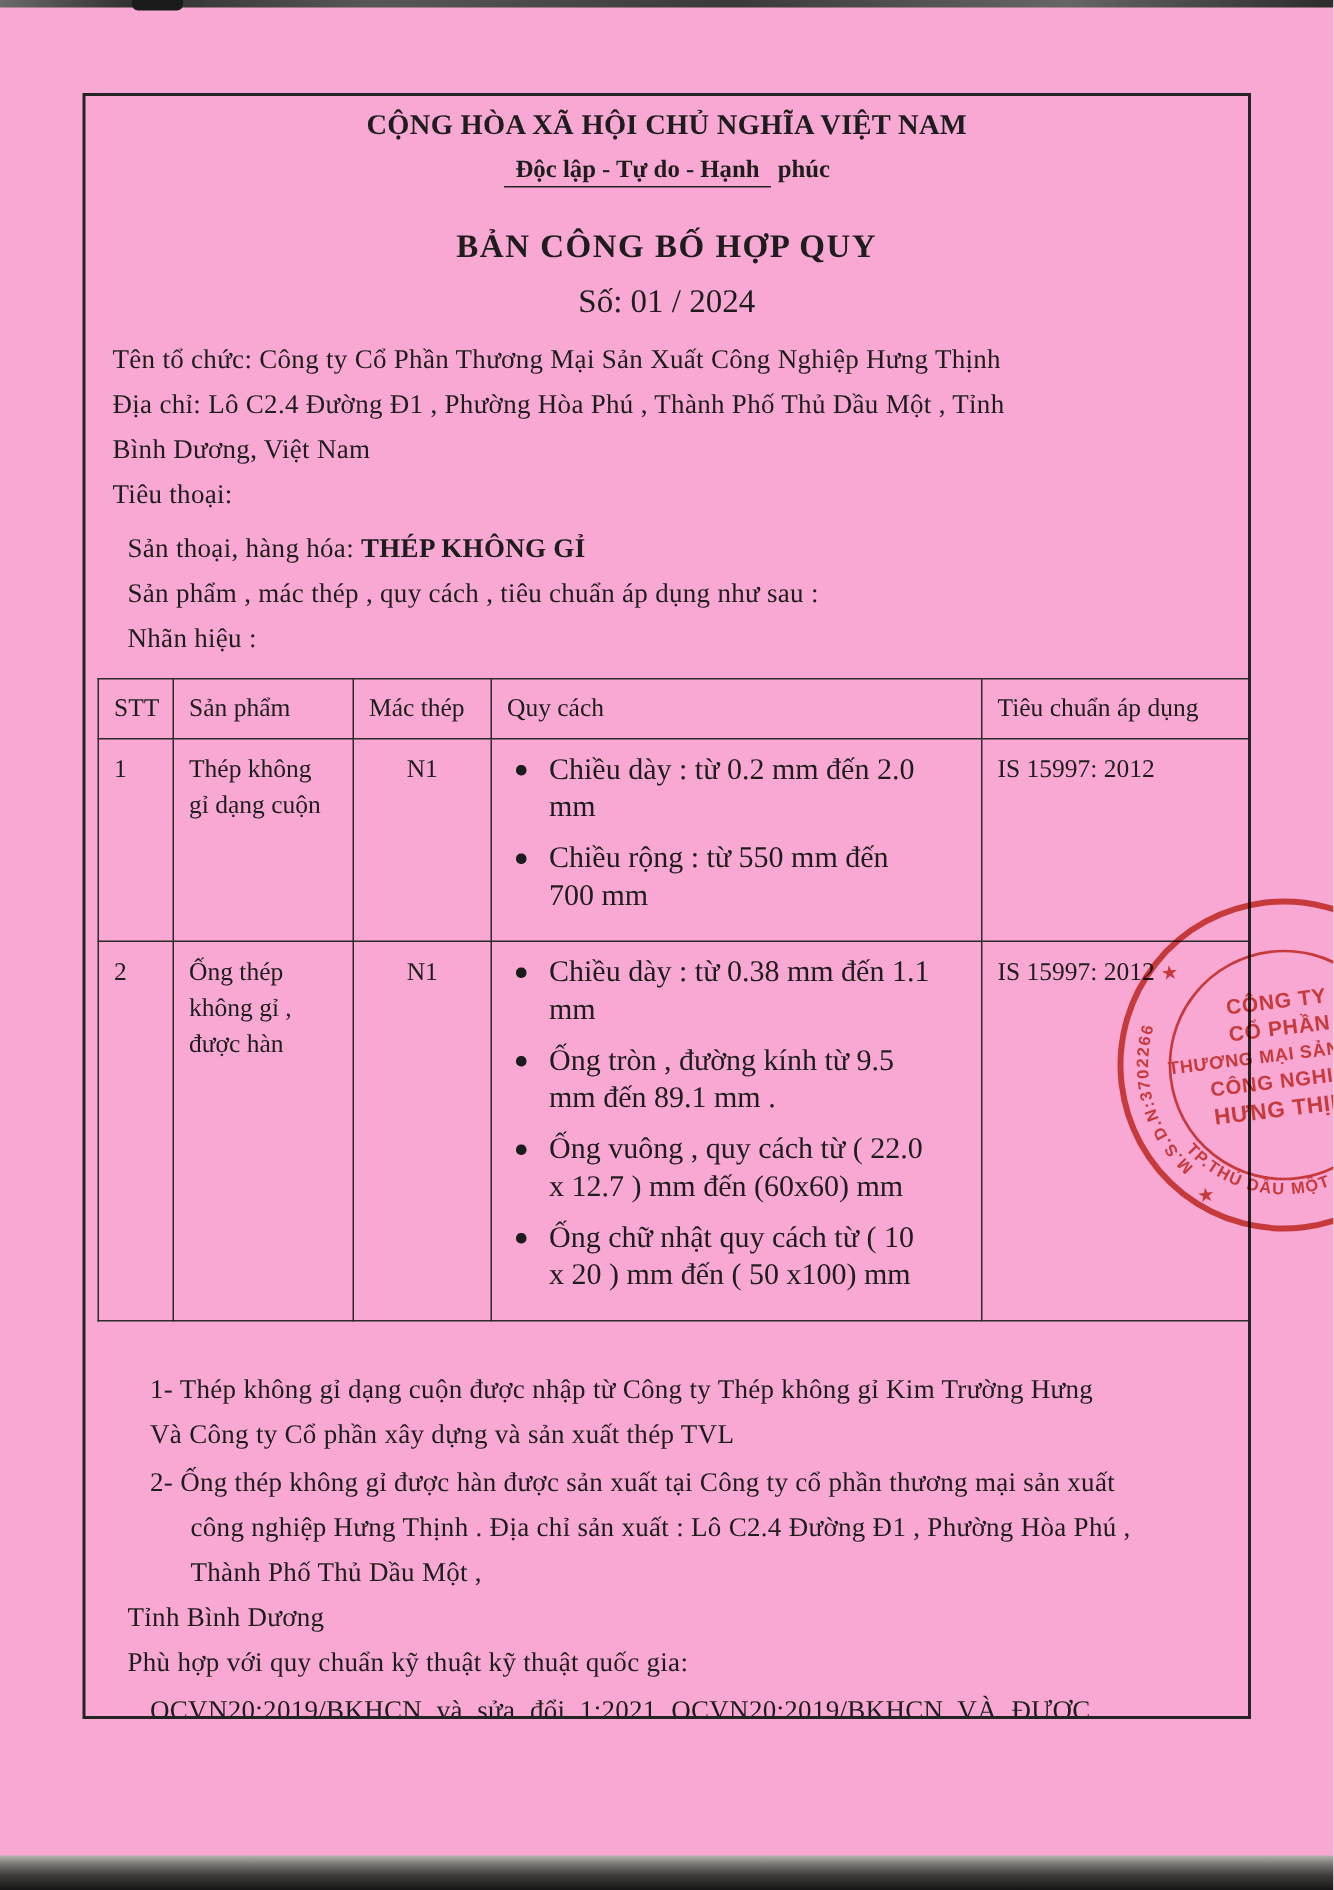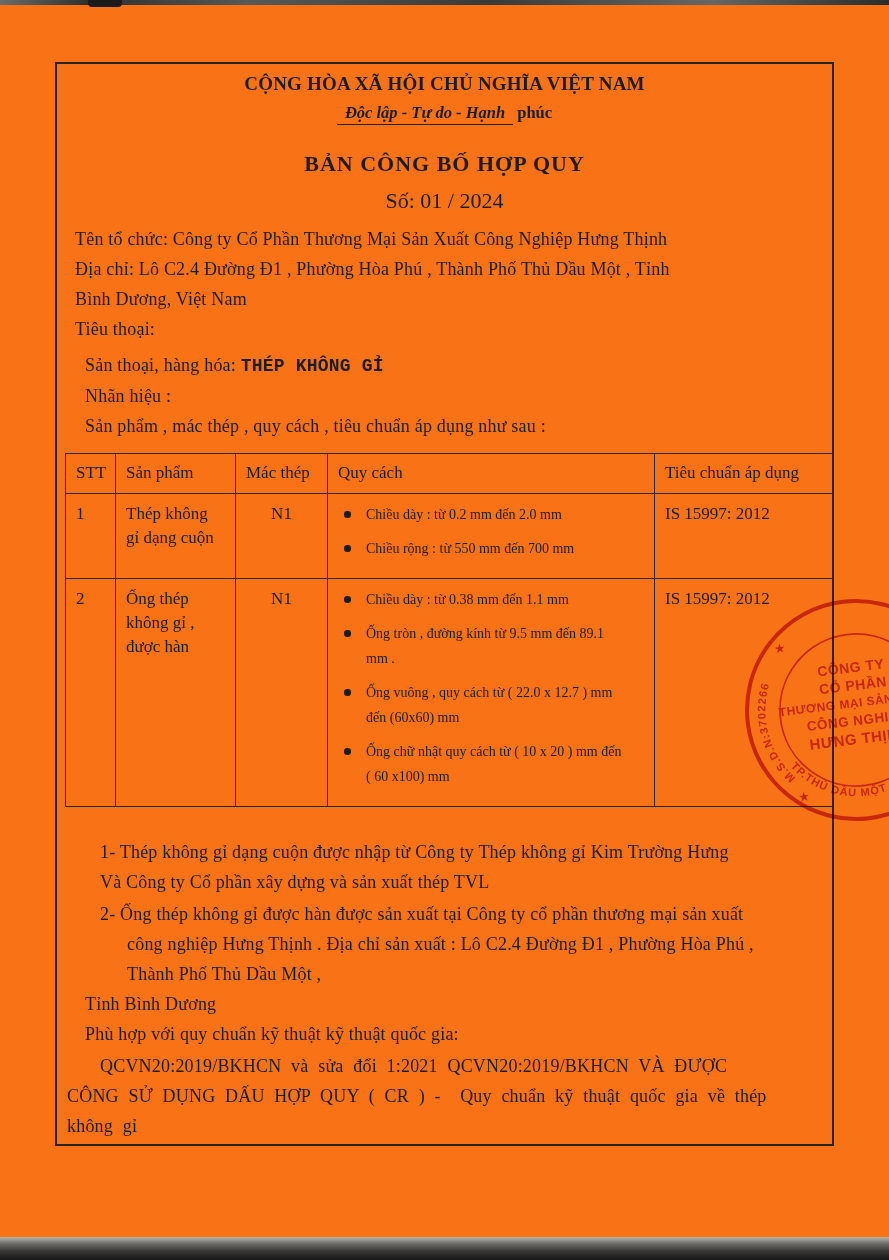--- a/index.html
+++ b/index.html
@@ -1,67 +1,67 @@
 <!DOCTYPE html>
 <html><head>
 <meta charset="utf-8">
 <style>
   html,body{margin:0;padding:0;background:#e8e8e6;}
   .page{
     position:relative;
     width:889px;height:1260px;
-    background:#f97316;
+    background:#f9a8d4;
     overflow:hidden;
     font-family:"Liberation Serif", serif;
     color:#1d1d1d;
   }
   
   .scan-top{position:absolute;top:0;left:0;width:100%;height:5px;
     background:linear-gradient(90deg,#6b6b6b,#2f2f2f 10%,#585858 28%,#3a3a3a 55%,#666 80%,#2c2c2c);}
   .scan-top-blob{position:absolute;top:0;left:88px;width:34px;height:7px;background:#1b1b1b;border-radius:0 0 4px 4px;}
   .scan-bottom{position:absolute;bottom:0;left:0;width:100%;height:23px;
     background:linear-gradient(180deg,#b5b3ae 0%,#6e6c68 30%,#3b3a38 60%,#161616 100%);}
 
   .frame{
     position:absolute;left:55px;top:62px;width:779px;height:1084px;
     border:2px solid #242424;box-sizing:border-box;
     padding:8px 18px 0;overflow:hidden;
   }
   .nh-line1{text-align:center;font-weight:bold;font-size:19px;letter-spacing:.2px;line-height:23px;}
   .nh-line2{text-align:center;font-weight:bold;font-size:16.5px;margin-top:6px;line-height:24px;}
-  .nh-line2 .u{border-bottom:1.8px solid #222;padding:0 8px 2px;font-style:italic;}
+  .nh-line2 .u{border-bottom:1.8px solid #222;padding:0 8px 2px;}
   .doc-title{text-align:center;font-size:22px;font-weight:bold;margin:26px 0 0;letter-spacing:1px;line-height:26px;}
   .doc-number{text-align:center;font-size:22px;margin-top:13px;line-height:22px;}
 
   .pline{font-size:18px;line-height:30px;margin:0;letter-spacing:.2px;}
   .pline.pre{white-space:pre-wrap;}
   .pline.first{margin-top:12px;}
   .pline.indent{margin-left:10px;}
   .pline.gap{margin-top:6px;}
-  .pline b{font-weight:bold;font-family:Liberation Mono, monospace;}
+  .pline b{font-weight:bold;}
 
   table.products{
     border-collapse:collapse;table-layout:fixed;
     width:769px;margin:12px 0 0 -10px;
   }
   .products th,.products td{
     border:1.6px solid #2b2b2b;
     padding:8px 10px;font-size:17px;vertical-align:top;
     text-align:left;font-weight:normal;box-sizing:border-box;
     line-height:24px;
   }
   .products thead th{height:40px;padding-top:7px;}
   .col-stt{width:50px;text-align:center;}
   .col-product{width:120px;}
   .col-grade{width:92px;}
   .col-spec{width:327px;}
   .col-std{width:180px;}
   td.center{text-align:center;}
   ul.specs{list-style:none;margin:0;padding:0;}
-  li.spec{position:relative;padding-left:28px;line-height:25px;margin-bottom:9px;max-width:258px;font-size:14px;}
+  li.spec{position:relative;padding-left:28px;line-height:25px;margin-bottom:9px;max-width:258px;font-size:20px;}
   li.spec::before{content:"";position:absolute;left:6px;top:9px;width:6.5px;height:6.5px;border-radius:50%;background:#1c1c1c;}
 
   .notes{margin-top:30px;font-size:18px;line-height:30px;letter-spacing:.2px;}
   .note{margin:0;white-space:pre-wrap;}
   .n1{margin-left:25px;}
   .n2{margin-left:52px;text-indent:-27px;margin-top:2px;}
   .n3{margin-left:10px;}
   .n4{margin-left:10px;}
   .n5{margin-left:-8px;text-indent:33px;word-spacing:5px;margin-top:2px;}
 
@@ -88,22 +88,22 @@
     <div class="nh-line2"><span class="u">Độc lập - Tự do - Hạnh</span><span> phúc</span></div>
 
     <h1 class="doc-title">BẢN CÔNG BỐ HỢP QUY</h1>
     <div class="doc-number">Số: 01 / 2024</div>
 
     <p class="pline first">Tên tổ chức: Công ty Cổ Phần Thương Mại Sản Xuất Công Nghiệp Hưng Thịnh</p>
     <p class="pline pre">Địa chỉ: Lô C2.4 Đường Đ1 , Phường Hòa Phú , Thành Phố Thủ Dầu Một , Tỉnh
 Bình Dương, Việt Nam</p>
     <p class="pline">Tiêu thoại:</p>
     <p class="pline indent gap"><span>Sản thoại, hàng hóa: </span><b>THÉP KHÔNG GỈ</b></p>
+    <p class="pline indent">Sản phẩm , mác thép , quy cách , tiêu chuẩn áp dụng như sau :</p>
     <p class="pline indent">Nhãn hiệu :</p>
-    <p class="pline indent">Sản phẩm , mác thép , quy cách , tiêu chuẩn áp dụng như sau :</p>
 
     <table class="products">
       <thead>
         <tr>
           <th class="col-stt">STT</th>
           <th class="col-product">Sản phẩm</th>
           <th class="col-grade">Mác thép</th>
           <th class="col-spec">Quy cách</th>
           <th class="col-std">Tiêu chuẩn áp dụng</th>
         </tr>
@@ -123,21 +123,21 @@
         </tr>
         <tr>
           <td class="col-stt">2</td>
           <td class="col-product">Ống thép không gỉ , được hàn</td>
           <td class="col-grade center">N1</td>
           <td class="col-spec">
             <ul class="specs">
               <li class="spec">Chiều dày : từ 0.38 mm đến 1.1 mm</li>
               <li class="spec">Ống tròn , đường kính từ 9.5 mm đến 89.1 mm .</li>
               <li class="spec">Ống vuông , quy cách từ ( 22.0 x 12.7 ) mm đến (60x60) mm</li>
-              <li class="spec">Ống chữ nhật quy cách từ ( 10 x 20 ) mm đến ( 60 x100) mm</li>
+              <li class="spec">Ống chữ nhật quy cách từ ( 10 x 20 ) mm đến ( 50 x100) mm</li>
             </ul>
           </td>
           <td class="col-std">IS 15997: 2012</td>
         </tr>
       </tbody>
     </table>
 
     <div class="notes">
       <p class="note n1">1- Thép không gỉ dạng cuộn được nhập từ Công ty Thép không gỉ Kim Trường Hưng
 Và Công ty Cổ phần xây dựng và sản xuất thép TVL</p>

